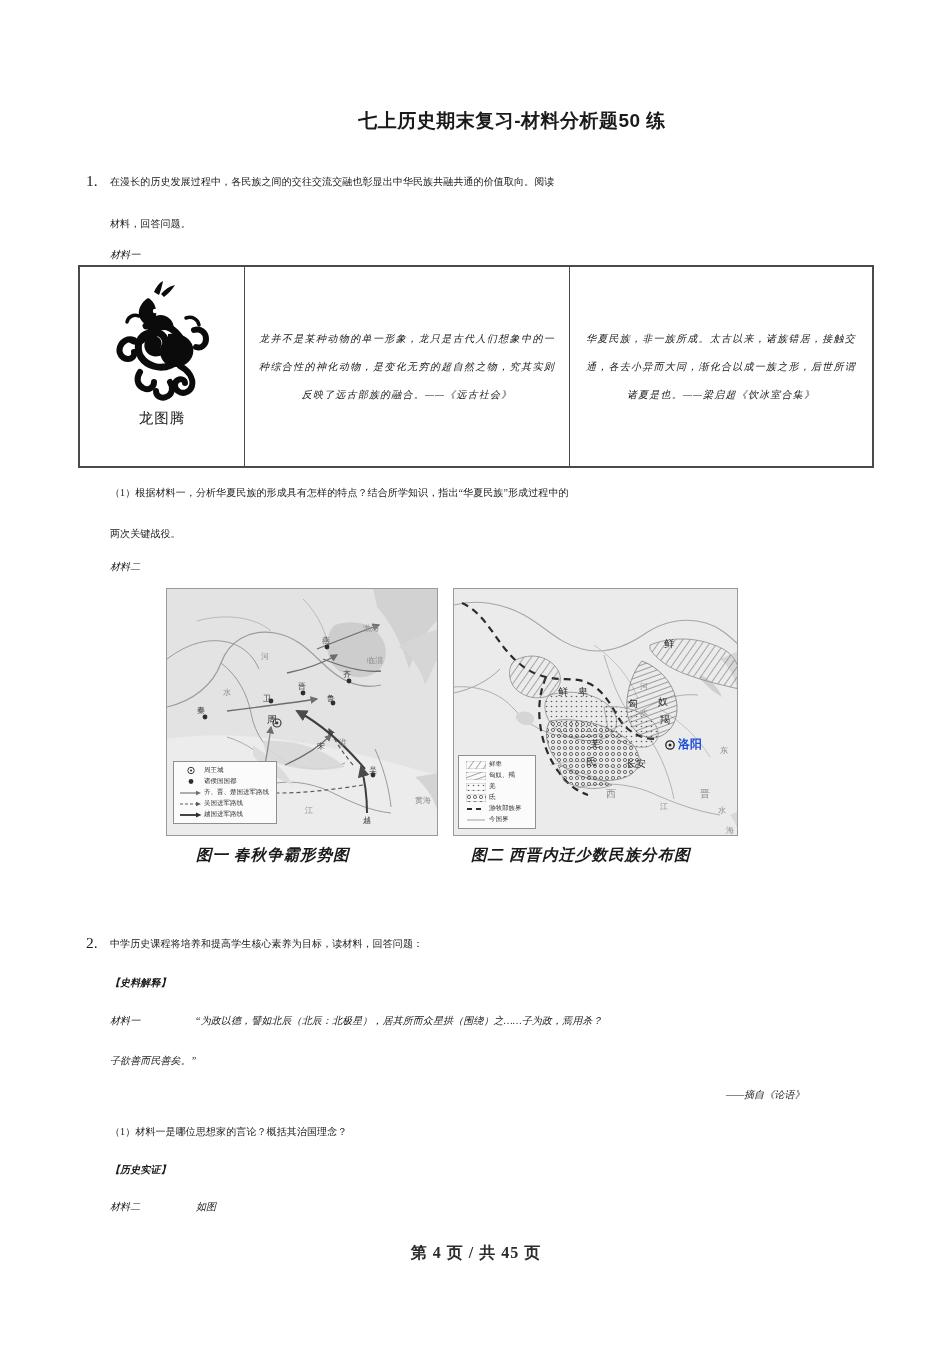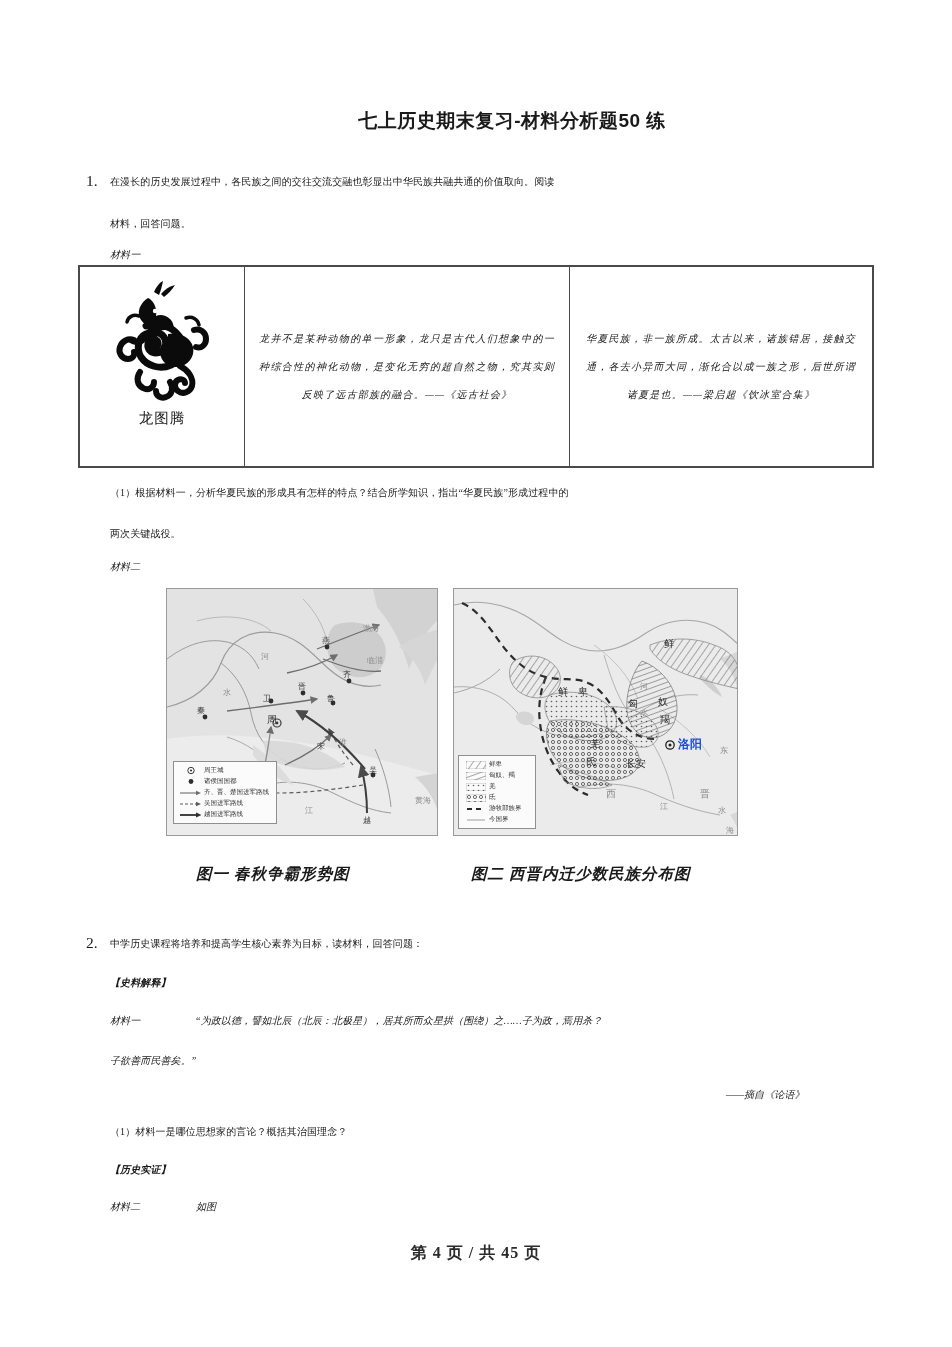--- a/index.html
+++ b/index.html
@@ -123,21 +123,20 @@
   }
   .map-box.m1 { width: 272px; height: 248px; background: #e2e2e2; }
   .map-box.m2 { width: 285px; height: 248px; background: #ebebeb; }
 
   .map-captions {
     position: absolute;
     left: 166px;
     top: 845px;
     width: 572px;
     height: 26px;
-    margin-top: 19px;
   }
   .map-cap {
     position: absolute;
     font-size: 15.5px;
     font-style: italic;
     font-weight: 600;
     letter-spacing: 1px;
     white-space: nowrap;
   }
   .map-cap.c1 { left: 30px; }

